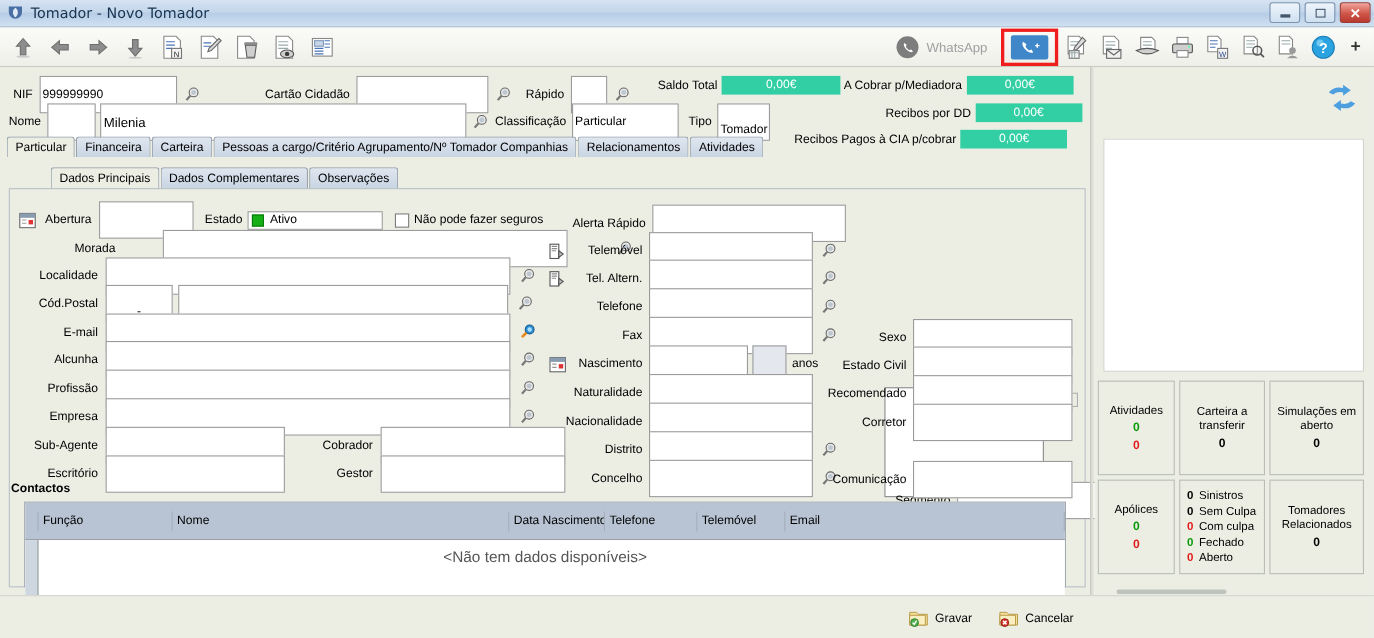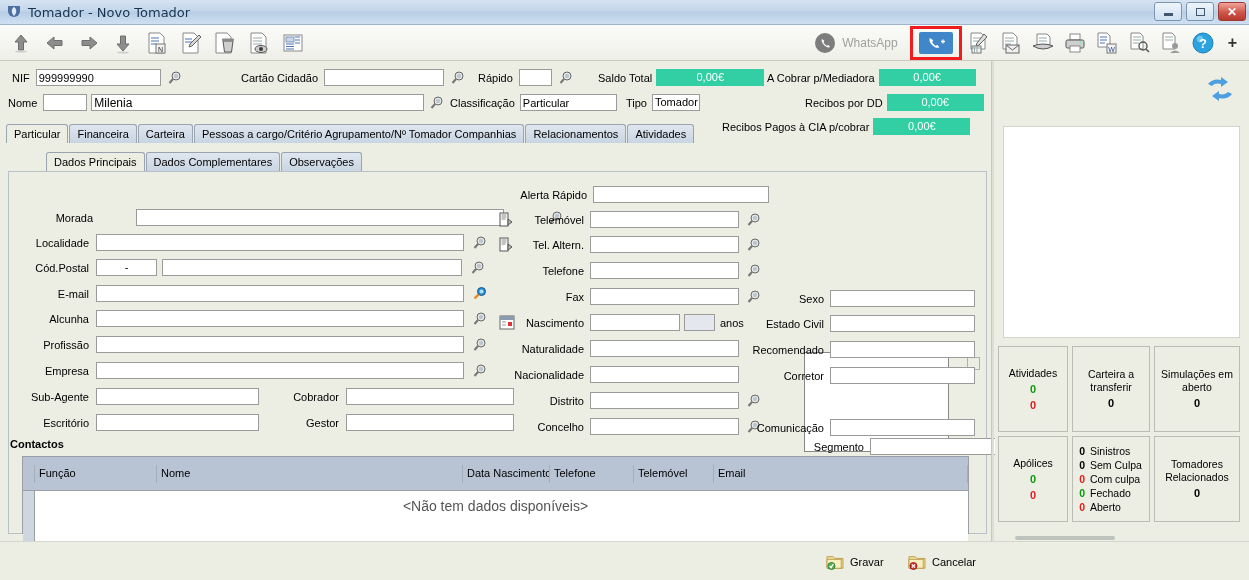--- a/index.html
+++ b/index.html
@@ -45,21 +45,21 @@
   .wa{display:flex;align-items:center;gap:6px;margin-right:10px;}
   .wa-label{color:#a0a0a0;font-size:12px;}
   .hl-box{border:3px solid #ef1d1d;padding:1px 6px;display:flex;align-items:center;justify-content:center;height:34px;}
   .call-btn{width:34px;height:22px;background:#3f87c9;border-radius:2px;display:flex;align-items:center;justify-content:center;}
   .plus-ic{font-size:16px;color:#333;padding:0 8px;font-weight:bold;}
 
   
   .hdr{position:absolute;left:0;top:61px;width:995px;height:60px;background:#eceee4;}
   .lbl{font-size:11px;color:#000;}
   .inp{background:#fff;border:1px solid #9b9b9b;height:17px;font-size:11px;
-       padding:0 2px;font-family:"Liberation Sans",sans-serif;color:#000;line-height:15px;}
+       padding:16px 2px;font-family:"Liberation Sans",sans-serif;color:#000;line-height:15px;}
   .mag{width:16px;height:16px;flex:none;}
   .greenbox{background:#33cfa4;color:#fff;font-size:11px;text-align:center;height:17px;
             line-height:17px;font-weight:normal;}
   .row{display:flex;align-items:center;position:absolute;}
 
   
   .tabs{position:absolute;left:6px;top:124px;display:flex;align-items:flex-end;z-index:3;}
   .tab{height:19px;line-height:18px;padding:0 7px;font-size:11px;border:1px solid #9aa4b0;
        border-bottom:none;border-radius:3px 3px 0 0;background:linear-gradient(to bottom,#dfe6ef,#c9d5e3);
        margin-right:1px;color:#000;}
@@ -371,22 +371,39 @@
 </div>
 
 <div class="subtabs">
   <div class="subtab active">Dados Principais</div>
   <div class="subtab">Dados Complementares</div>
   <div class="subtab">Observações</div>
 </div>
 
 <div class="panel">
 
-
-  <div class="fld" style="left:12px;top:37px;gap:36px;">
+  <div class="fld" style="left:8px;top:11px;">
+    <svg width="16" height="15" viewBox="0 0 16 15">
+        <rect x="1" y="1" width="14" height="13" fill="#fff" stroke="#666"></rect>
+        <rect x="1" y="1" width="14" height="4" fill="#8a9bb0"></rect>
+        <rect x="9" y="7" width="4" height="4" fill="#d33"></rect>
+        <path d="M3 7h4M3 10h4" stroke="#999"></path>
+      </svg>
+    <span class="lbl" style="margin-left:8px;">Abertura</span>
+    <input class="inp" style="width: 86px; margin-left: 7px;" value="">
+    <span class="lbl" style="margin-left:10px;">Estado</span>
+    <div class="estado-box" style="width:123px;margin-left:5px;">
+      <span class="sq-green"></span>
+      <span>Ativo</span>
+    </div>
+    <span class="chk" style="margin-left:11px;"></span>
+    <span class="lbl" style="margin-left:4px;">Não pode fazer seguros</span>
+  </div>
+
+  <div class="fld" style="left:24px;top:37px;gap:36px;">
     <span class="lbl fl" style="width:72px;">Morada</span>
     <input class="inp" style="width: 368px; margin-left: 7px;" value="">
     <svg class="mag" style="margin-left:8px;" viewBox="0 0 16 16">
         <circle cx="9" cy="6" r="4" fill="#e8e8e8" stroke="#666"></circle>
         <circle cx="9" cy="6" r="2.2" fill="#bcc6cf"></circle>
         <path d="M6 9 L2.5 13" stroke="#777" stroke-width="2"></path>
       </svg>
   </div>
 
   <div class="fld" style="left:8px;top:62px;">

